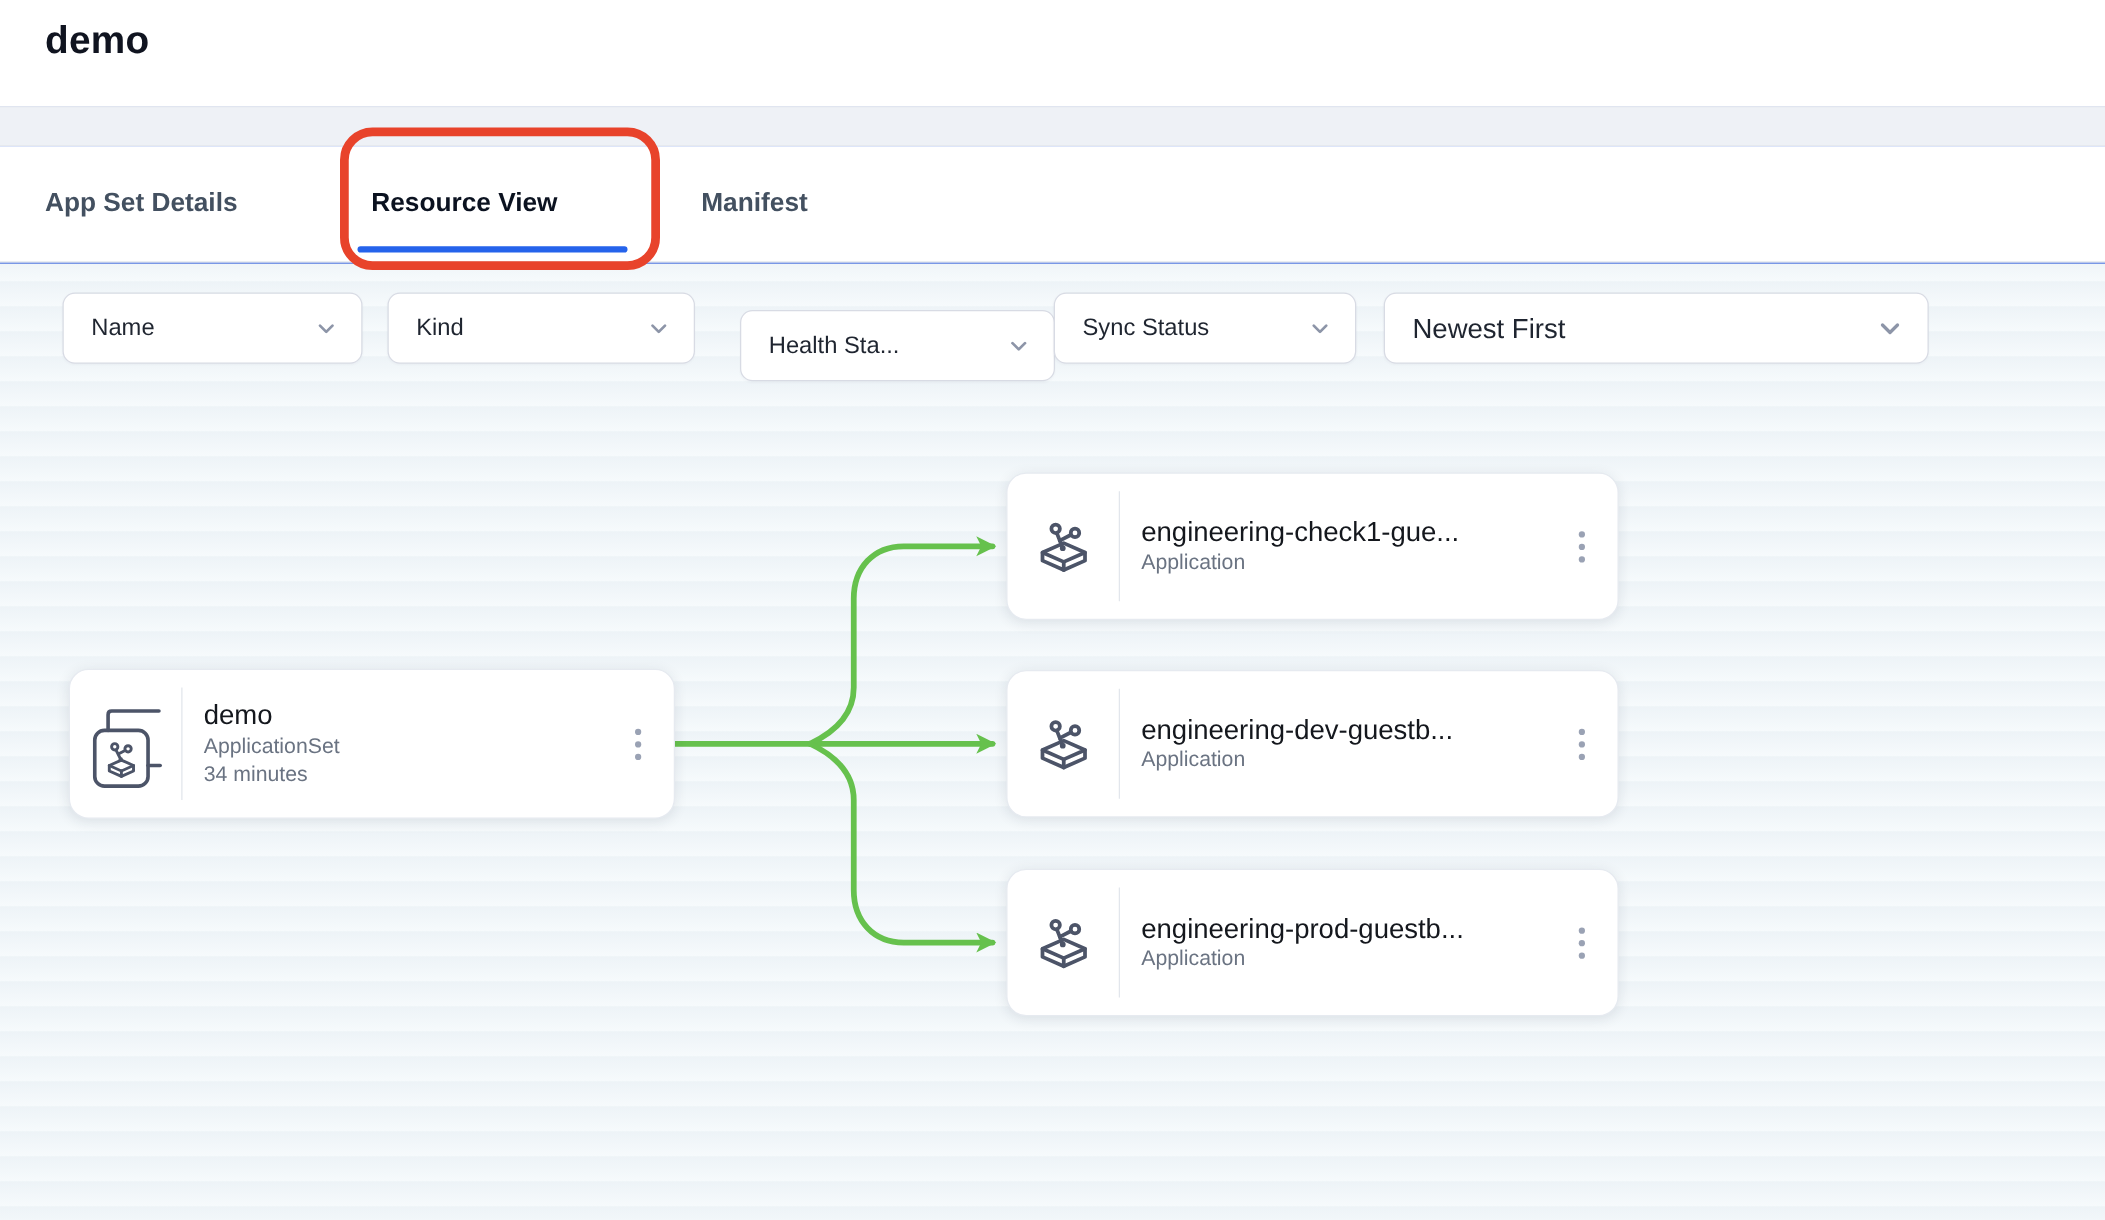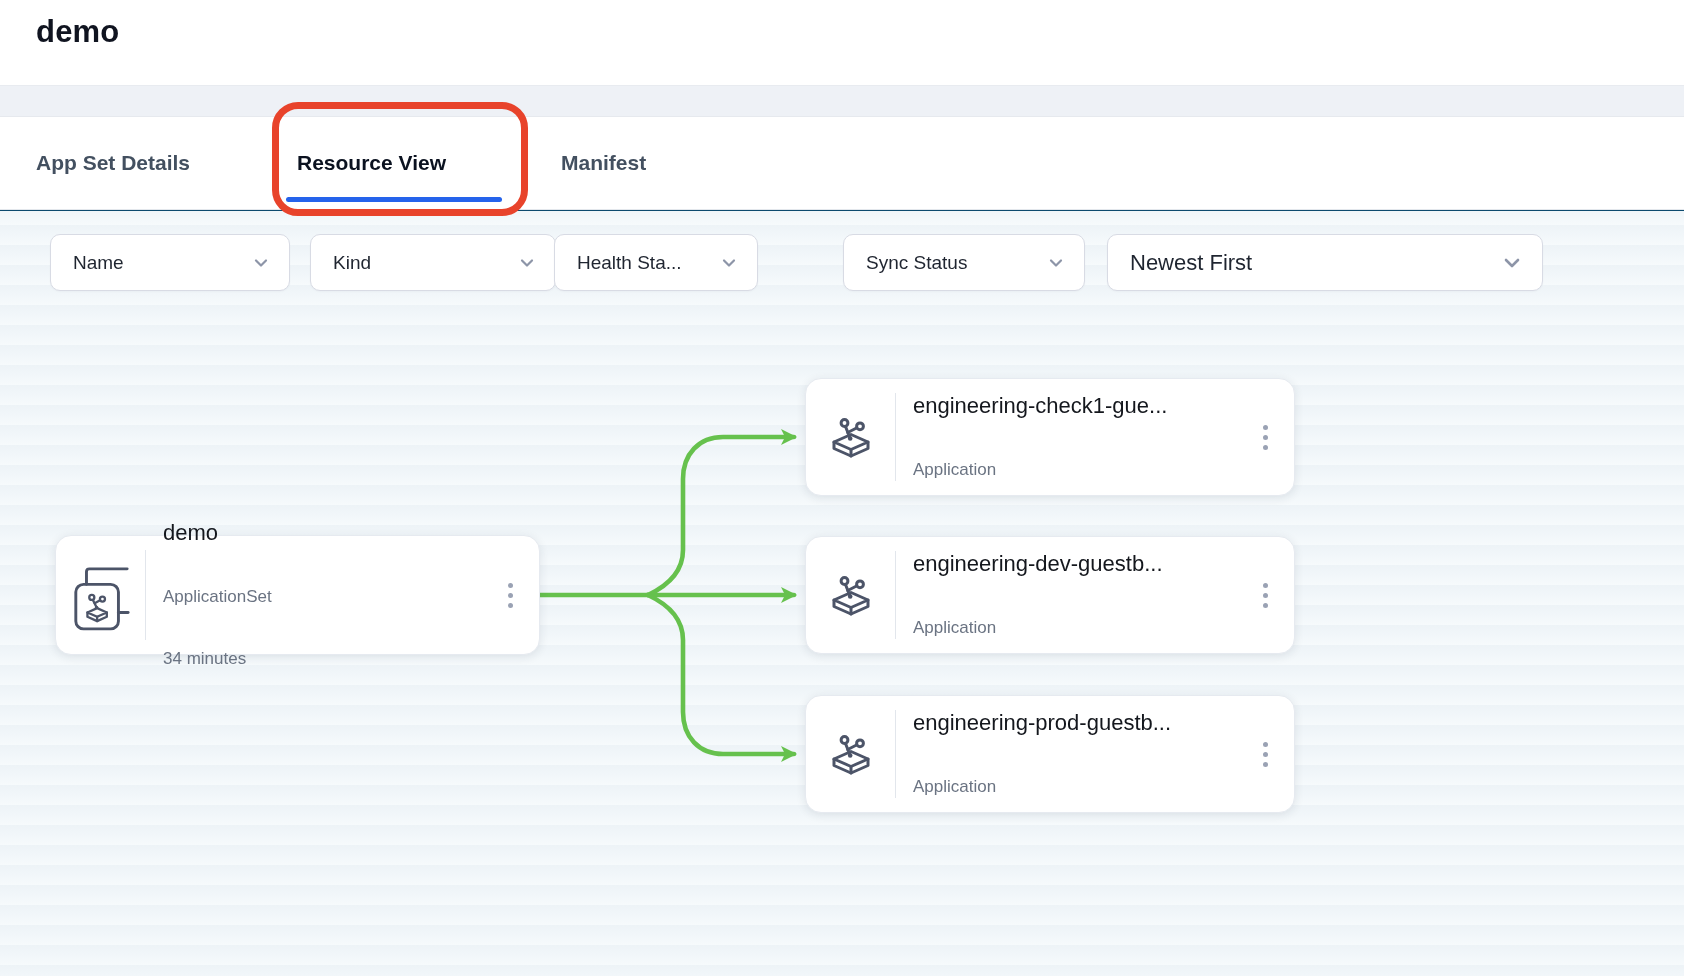--- a/index.html
+++ b/index.html
@@ -1,19 +1,19 @@
 <!DOCTYPE html>
 <html><head>
 <meta charset="utf-8">
 <style>
   html,body{margin:0;padding:0;background:#fff;}
   .page{
     position:relative;width:1684px;height:976px;overflow:hidden;
     font-family:"Liberation Sans","DejaVu Sans",sans-serif;color:#14181f;
-    background:#0c4a6e;
+    background:#1d4ed8;
   }
   
   .page-header{position:absolute;left:0;top:0;width:100%;height:85px;background:#fff;}
   .page-title{position:absolute;left:36px;top:14px;font-size:31px;font-weight:800;color:#101420;letter-spacing:.2px;}
   .gray-band{position:absolute;left:0;top:85px;width:100%;height:32px;background:#eef1f6;border-top:1px solid #e8ebf0;border-bottom:1px solid #e6e9ee;box-sizing:border-box;}
   
   .tab-bar{position:absolute;left:0;top:117px;width:100%;height:93px;background:#fff;border-bottom:1px solid #e3e7ec;box-sizing:border-box;padding-left:35px;}
   .tab{position:absolute;top:0;height:100%;display:flex;align-items:center;font-size:21px;font-weight:600;color:#435060;cursor:pointer;}
   .tab.active{font-weight:700;color:#0b1220;}
   .tab-underline{position:absolute;left:286px;top:80px;width:216px;height:5px;border-radius:3px;background:#2563eb;}
@@ -42,21 +42,21 @@
   .dropdown .lbl{font-size:19px;color:#1f2530;font-weight:500;white-space:nowrap;}
   .dropdown.sort .lbl{font-size:22px;}
   .chev{flex:0 0 auto;margin-left:10px;}
   
   .node{
     position:absolute;background:#fff;border:1px solid #e6eaf0;border-radius:16px;box-sizing:border-box;
     box-shadow:0 2px 10px rgba(25,39,60,.10);display:flex;align-items:center;cursor:pointer;
   }
   .node .icon-wrap{flex:0 0 auto;display:flex;align-items:center;justify-content:center;}
   .node .vdiv{flex:0 0 auto;width:1px;align-self:stretch;background:#e2e6ec;margin:14px 0;}
-  .node .txt{flex:1 1 auto;min-width:0;padding-left:17px;display:flex;flex-direction:column;justify-content:center;gap:39px;}
+  .node .txt{flex:1 1 auto;min-width:0;padding-left:17px;display:flex;flex-direction:column;justify-content:center;}
   .node .title{font-size:22px;color:#14171d;font-weight:500;line-height:1.25;white-space:nowrap;overflow:hidden;}
   .node .sub{font-size:17px;color:#6a7382;font-weight:400;line-height:1.35;white-space:nowrap;}
   .kebab{
     flex:0 0 auto;width:30px;display:flex;flex-direction:column;align-items:center;gap:5px;
     padding:8px 4px;margin-right:10px;cursor:pointer;border-radius:6px;
   }
   .kebab i{width:5px;height:5px;border-radius:50%;background:#9aa2b4;}
   .edges{position:absolute;left:0;top:0;width:100%;height:100%;pointer-events:none;}
 </style>
 </head>
@@ -91,21 +91,21 @@
       <svg class="chev" width="20" height="20" viewBox="0 0 20 20">
           <polyline points="5,7.5 10,12.5 15,7.5" fill="none" stroke="#8d95a8" stroke-width="2.2" stroke-linecap="round" stroke-linejoin="round"></polyline>
         </svg>
     </div>
     <div class="dropdown" style="left:310px;width:246px;">
       <span class="lbl">Kind</span>
       <svg class="chev" width="20" height="20" viewBox="0 0 20 20">
           <polyline points="5,7.5 10,12.5 15,7.5" fill="none" stroke="#8d95a8" stroke-width="2.2" stroke-linecap="round" stroke-linejoin="round"></polyline>
         </svg>
     </div>
-    <div class="dropdown" style="left:554px;width:204px;">
+    <div class="dropdown" style="left:592px;width:252px;margin-top:14px;">
       <span class="lbl">Health Sta...</span>
       <svg class="chev" width="20" height="20" viewBox="0 0 20 20">
           <polyline points="5,7.5 10,12.5 15,7.5" fill="none" stroke="#8d95a8" stroke-width="2.2" stroke-linecap="round" stroke-linejoin="round"></polyline>
         </svg>
     </div>
     <div class="dropdown" style="left:843px;width:242px;">
       <span class="lbl">Sync Status</span>
       <svg class="chev" width="20" height="20" viewBox="0 0 20 20">
           <polyline points="5,7.5 10,12.5 15,7.5" fill="none" stroke="#8d95a8" stroke-width="2.2" stroke-linecap="round" stroke-linejoin="round"></polyline>
         </svg>

